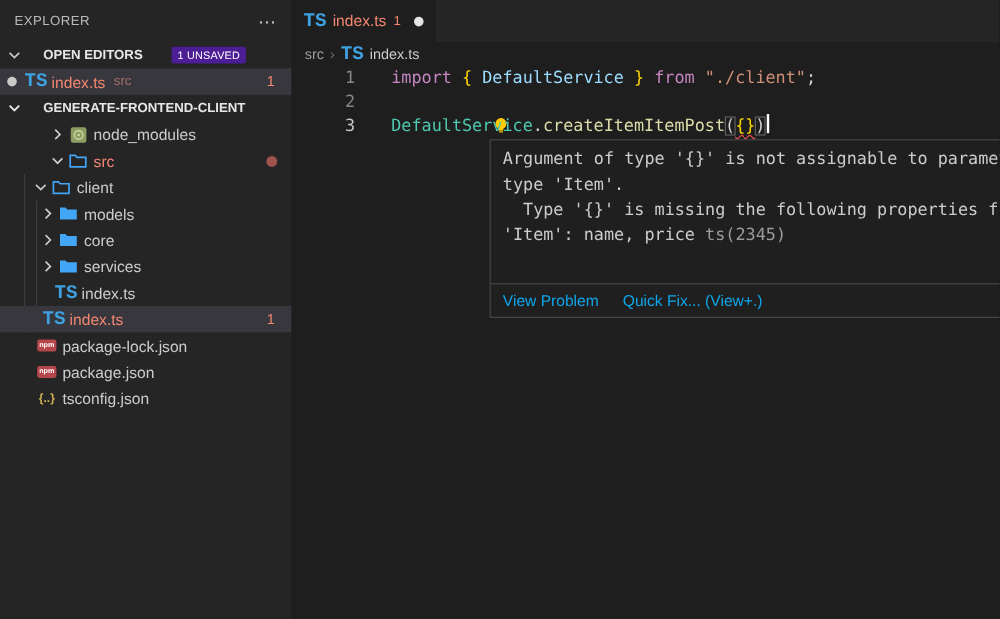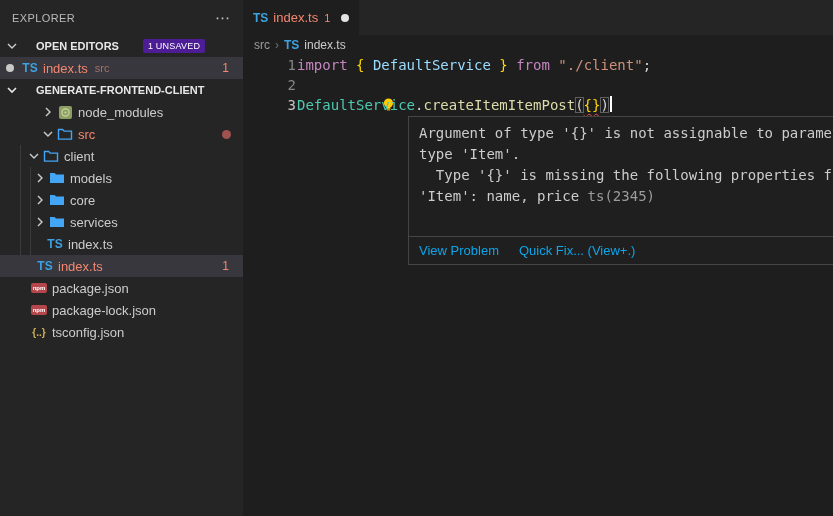--- a/index.html
+++ b/index.html
@@ -24,21 +24,21 @@
   .row.selected { background:#37373d; }
   .chev { width:16px; height:16px; flex:none; display:flex; align-items:center; justify-content:center; }
   .fic  { width:18px; height:16px; flex:none; display:flex; align-items:center; justify-content:center; margin-right:4px; }
   .lbl { color:#cccccc; }
   .lbl.err { color:#f48771; }
   .detail { color:#a96f6b; font-size:11px; margin-left:7px; }
   .count { position:absolute; right:14px; color:#f48771; font-size:12px; }
   .mod-dot { width:8px; height:8px; border-radius:50%; background:#c9c9c9; margin:0 7px 0 6px; flex:none; }
   .err-dot { position:absolute; right:12px; width:9px; height:9px; border-radius:50%; background:#a0524f; }
 
-  .ts-ic { font-size:12px; font-weight:bold; color:#3ea1e0; font-family:Liberation Sans, sans-serif; }
+  .ts-ic { font-size:16px; font-weight:bold; color:#3ea1e0; font-family:Liberation Mono, monospace; }
   .npm-ic { background:#b5464b; color:#ffffff; font-size:6px; font-weight:bold; padding:2px 2px;
             border-radius:2px; line-height:1; }
   .json-ic { color:#d0b153; font-size:10px; font-weight:bold; }
 
   .tree { position:relative; }
   .guide { position:absolute; width:1px; background:#3b3b3c; }
   .g1 { left:20px; top:44px; height:132px; }
   .g2 { left:30px; top:66px; height:88px; }
   .pl-f1 { padding-left:12px;margin-left:28px; }   
   .pl-f2 { padding-left:26px; }   
@@ -59,21 +59,21 @@
   .breadcrumb { height:20px; display:flex; align-items:center; gap:5px; padding-left:11px;
                 font-size:12px; color:#9d9d9d; }
   .breadcrumb .sep { color:#6e6e6e; font-size:12px; }
   .breadcrumb .file { color:#cccccc; }
 
   .code { font-family:"DejaVu Sans Mono","Liberation Mono",monospace; font-size:14px;
           color:#d4d4d4; }
   .code-line { height:20px; line-height:20px; display:flex; white-space:pre; }
   .ln { width:53px; text-align:right; color:#858585; flex:none; }
   .ln.active { color:#c6c6c6; }
-  .lc { margin-left:1px; }
+  .lc { margin-left:30px; }
   .tok-kw { color:#c586c0; }
   .tok-var { color:#9cdcfe; }
   .tok-gold { color:#ffd700; }
   .tok-str { color:#ce9178; }
   .tok-cls { color:#4ec9b0; }
   .tok-fn { color:#dcdcaa; }
   .bracket-box { outline:1px solid #5f5f5f; outline-offset:-1px; }
   .squiggle { color:#ffd700; text-decoration:underline wavy #f14c4c 1px; text-underline-offset:3px; }
   .cursor { display:inline-block; width:2px; height:16px; background:#ffffff;
             vertical-align:-2px; margin-left:1px; }
@@ -228,28 +228,28 @@
       <div class="row selected pl-d2">
         <span class="fic ts-ic">TS</span>
         <span class="lbl err">index.ts</span>
         <span class="count">1</span>
       </div>
 
       <div class="row pl-d1">
         <span class="fic">
             <span class="npm-ic">npm</span>
           </span>
-        <span class="lbl">package.json</span>
+        <span class="lbl">package-lock.json</span>
       </div>
 
       <div class="row pl-d1">
         <span class="fic">
             <span class="npm-ic">npm</span>
           </span>
-        <span class="lbl">package-lock.json</span>
+        <span class="lbl">package.json</span>
       </div>
 
       <div class="row pl-d1">
         <span class="fic json-ic">{..}</span>
         <span class="lbl">tsconfig.json</span>
       </div>
     </div>
   </div>
 
   <div class="editor">

